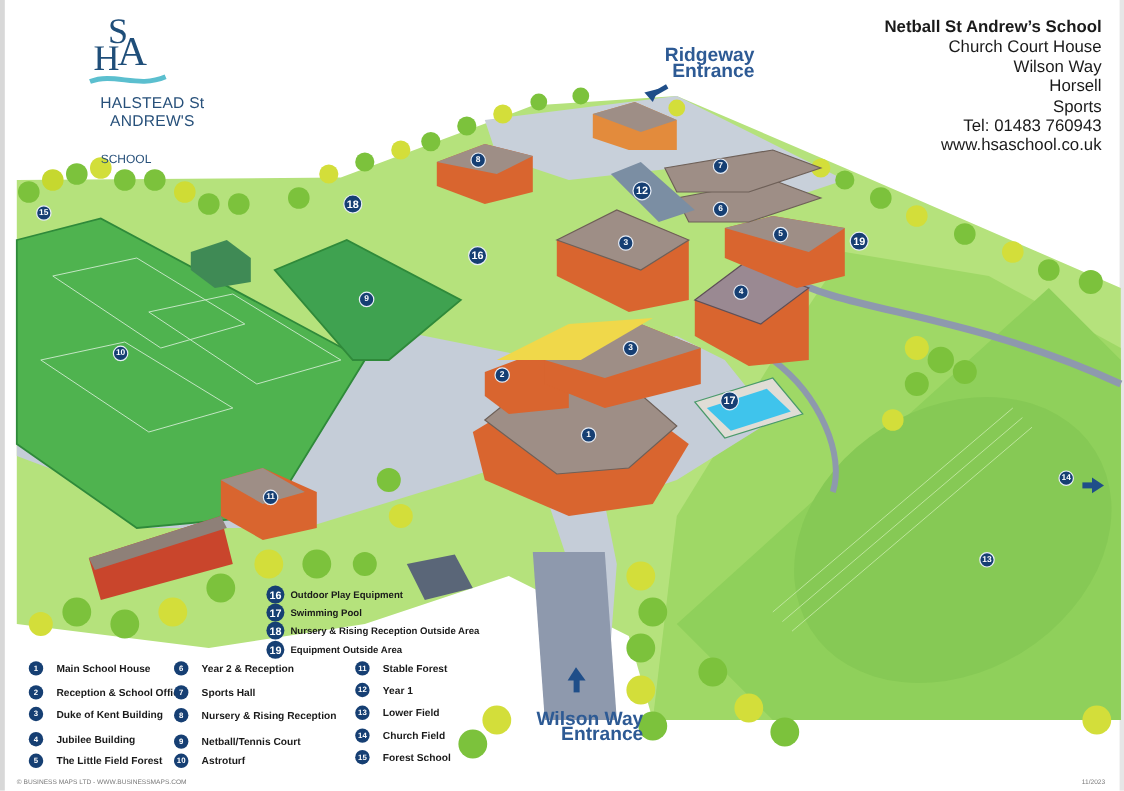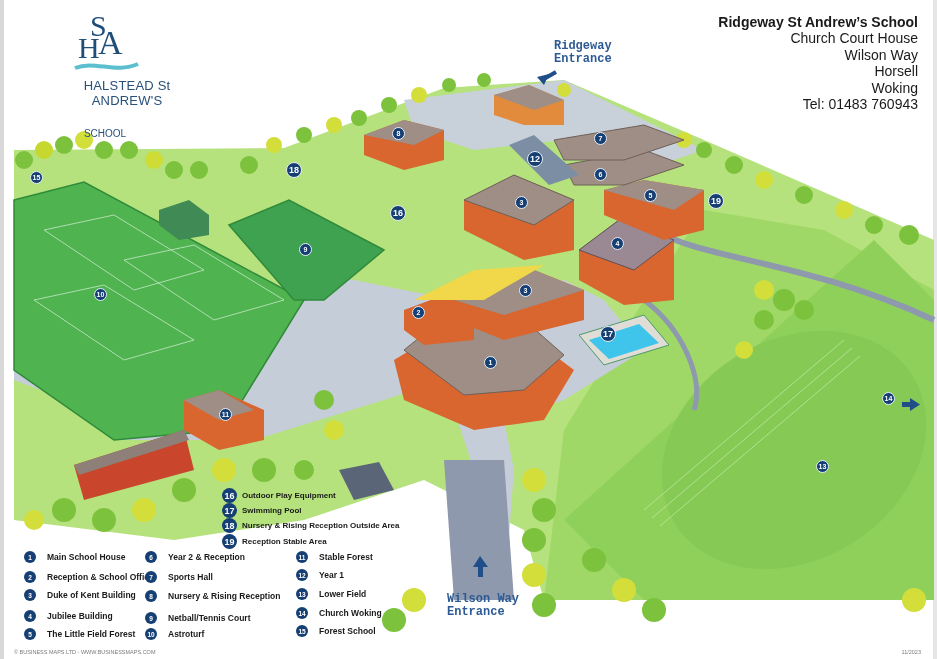--- a/index.html
+++ b/index.html
@@ -9,21 +9,21 @@
   svg.map { position: absolute; left: 0; top: 0; }
 
   .logo { position: absolute; left: 16px; top: 8px; width: 170px; text-align: center; color: #1f4e79; }
   .logo-mark { position: relative; height: 66px; }
   .logo-text { font-family: "Liberation Sans", sans-serif; font-size: 13px; letter-spacing: 0.2px; color: #27507a; margin-top: 4px; margin-left: 44px; }
   .logo-sub { font-family: "Liberation Sans", sans-serif; font-size: 10px; color: #27507a; margin-top: 20px; }
 
   .address { position: absolute; right: 15px; top: 14px; text-align: right; font-family: "Liberation Sans", sans-serif; color: #1a1a1a; font-size: 14px; line-height: 16.4px; }
   .address .school-name { font-weight: bold; font-size: 14px; }
 
-  .entrance-label { position: absolute; font-family: Liberation Mono, monospace; font-weight: bold; color: #2d5a94; font-size: 12px; text-align: left; line-height: 13px; }
+  .entrance-label { position: absolute; font-family: Liberation Sans, sans-serif; font-weight: bold; color: #2d5a94; font-size: 16px; text-align: right; line-height: 13px; }
 
   .marker { position: absolute; width: 13px; height: 13px; border-radius: 50%; background: #163f73; color: #fff; font-size: 7px; font-weight: bold; display: flex; align-items: center; justify-content: center; font-family: "Liberation Sans", sans-serif; border: 1px solid #e8eef7; }
   .marker.big { width: 16px; height: 16px; font-size: 9px; }
 
   .legend { position: absolute; font-family: "Liberation Sans", sans-serif; font-weight: bold; font-size: 8.5px; color: #1a1a1a; }
   .legend-item { position: absolute; display: flex; align-items: center; white-space: nowrap; }
   .legend-item .num { width: 12px; height: 12px; border-radius: 50%; background: #163f73; color: #fff; font-size: 6.5px; display: flex; align-items: center; justify-content: center; margin-right: 11px; }
   .legend2 .legend-item .num { width: 15px; height: 15px; font-size: 9px; margin-right: 5px; }
   .legend2 .legend-item { font-size: 8px; }
 
@@ -183,26 +183,27 @@
         <text x="58" y="50" font-family="Liberation Serif, serif" font-size="30" fill="#1f4e79">H</text>
         <text x="78" y="46" font-family="Liberation Serif, serif" font-size="34" fill="#1f4e79">A</text>
         <path d="M55 60 C75 52 95 66 118 56" stroke="#5bbfcf" stroke-width="4" fill="none"></path>
       </svg>
     </div>
     <div class="logo-text">HALSTEAD St ANDREW'S</div>
     <div class="logo-sub">SCHOOL</div>
   </div>
 
   <div class="address">
-    <div class="school-name">Ridgeway St Andrew’s School</div>
+    <div class="school-name">Netball St Andrew’s School</div>
     <div>Church Court House</div>
     <div>Wilson Way</div>
     <div>Horsell</div>
-    <div>Woking</div>
+    <div>Sports</div>
     <div>Tel: 01483 760943</div>
+    <div>www.hsaschool.co.uk</div>
   </div>
 
   <div class="entrance-label" style="left:550px; top:40px;">
     <div>Ridgeway</div>
     <div>Entrance</div>
   </div>
   <div class="entrance-label" style="left:443px; top:593px;">
     <div>Wilson Way</div>
     <div>Entrance</div>
   </div>
@@ -236,21 +237,21 @@
     <div class="legend-item" style="left:218px;top:503px">
       <span class="num">17</span>
       <span>Swimming Pool</span>
     </div>
     <div class="legend-item" style="left:218px;top:518px">
       <span class="num">18</span>
       <span>Nursery &amp; Rising Reception Outside Area</span>
     </div>
     <div class="legend-item" style="left:218px;top:534px">
       <span class="num">19</span>
-      <span>Reception Stable Area</span>
+      <span>Equipment Outside Area</span>
     </div>
   </div>
 
   <div class="legend">
 
     <div class="legend-item" style="left:20px;top:551px">
       <span class="num">1</span>
       <span>Main School House</span>
     </div>
     <div class="legend-item" style="left:20px;top:571px">
@@ -298,21 +299,21 @@
     <div class="legend-item" style="left:292px;top:569px">
       <span class="num">12</span>
       <span>Year 1</span>
     </div>
     <div class="legend-item" style="left:292px;top:588px">
       <span class="num">13</span>
       <span>Lower Field</span>
     </div>
     <div class="legend-item" style="left:292px;top:607px">
       <span class="num">14</span>
-      <span>Church Woking</span>
+      <span>Church Field</span>
     </div>
     <div class="legend-item" style="left:292px;top:625px">
       <span class="num">15</span>
       <span>Forest School</span>
     </div>
   </div>
 
   <div class="footer-left">© BUSINESS MAPS LTD - WWW.BUSINESSMAPS.COM</div>
   <div class="footer-right">11/2023</div>
 </div>

